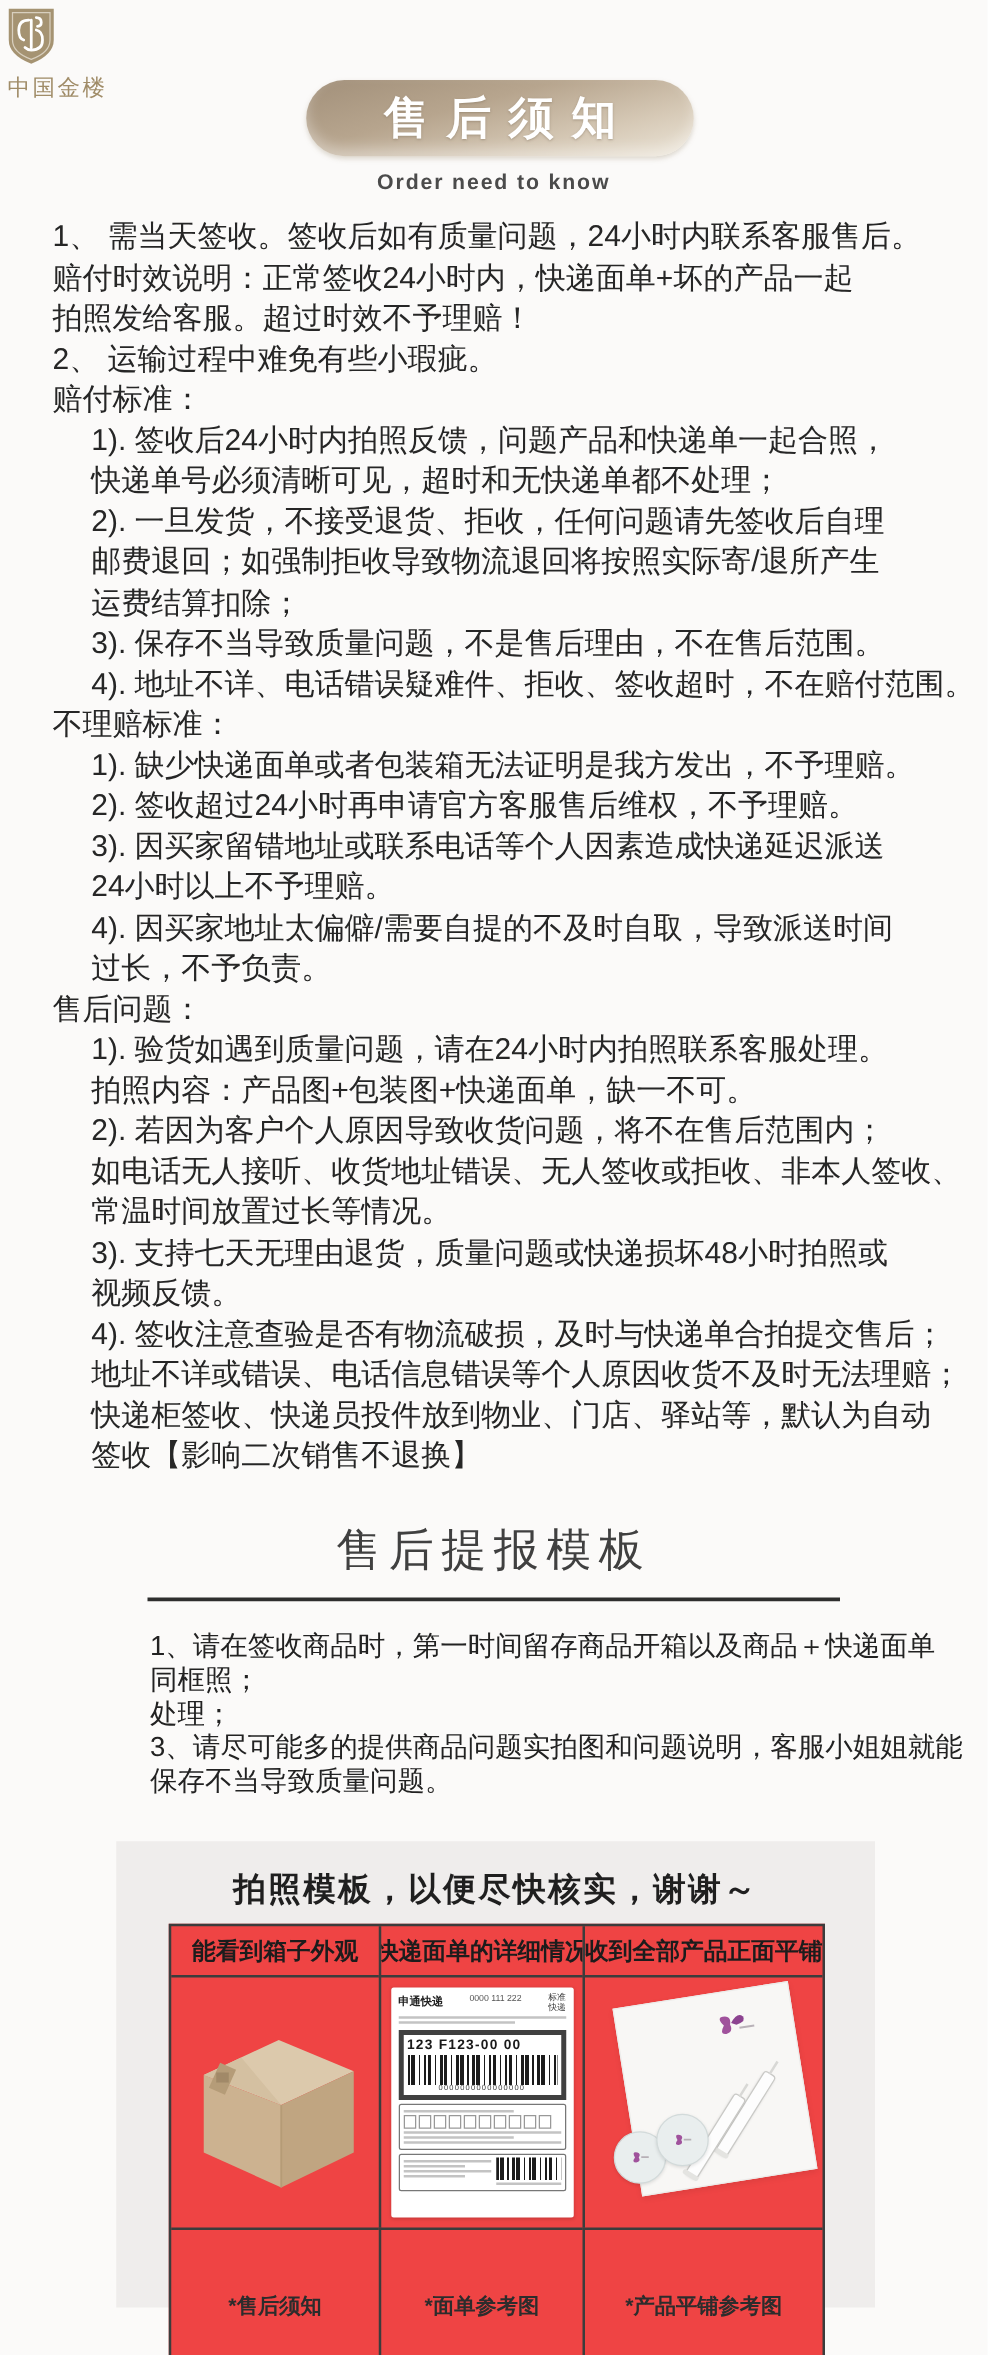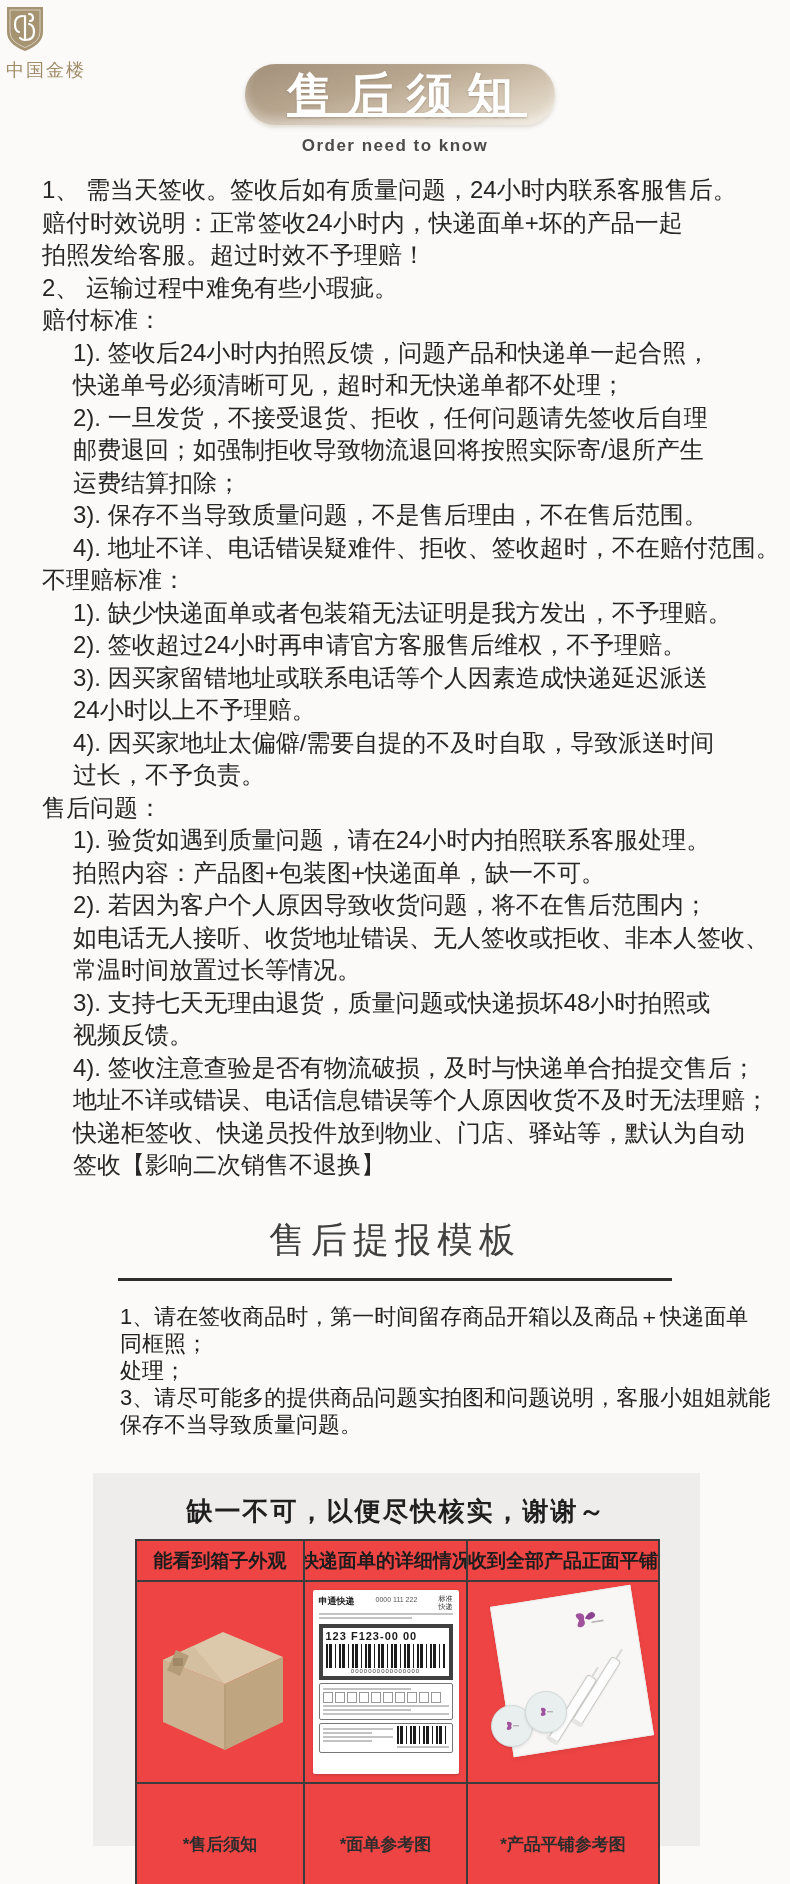--- a/index.html
+++ b/index.html
@@ -14,23 +14,22 @@
   .logo svg{display:block;}
   .logo-text{margin-top:6px;font-size:18px;letter-spacing:2px;color:#a08c68;padding-left:0px;}
   
   .banner{
     position:absolute;left:245px;top:64px;width:310px;height:61px;border-radius:31px;
     background:linear-gradient(165deg,#a2907a 0%,#b7a58e 38%,#d6c9b6 72%,#ece5d8 100%);
     box-shadow:0 2px 4px rgba(160,145,120,.35), inset 0 -6px 10px rgba(255,255,255,.35);
     display:flex;align-items:center;justify-content:center;
   }
   .banner-title{
-    color:#fff;font-size:46px;font-weight:bold;letter-spacing:14px;text-indent:14px;
+    color:#fff;font-size:36px;font-weight:bold;letter-spacing:14px;text-indent:14px;
     text-shadow:0 1px 2px rgba(120,105,85,.45);
-    text-decoration:underline;
   }
   .subtitle{
     position:absolute;left:0;top:136px;width:790px;text-align:center;
     font-size:17px;font-weight:600;color:#4b4b4b;letter-spacing:1.5px;
   }
   
   .notice{position:absolute;left:0;top:174px;width:790px;}
   .notice-line{
     font-size:24px;line-height:32.5px;height:32.5px;white-space:nowrap;color:#262626;
   }
@@ -207,21 +206,21 @@
 
 
       <div class="tpl-line">处理；</div>
 
       <div class="tpl-line">3、请尽可能多的提供商品问题实拍图和问题说明，客服小姐姐就能</div>
 
       <div class="tpl-line">保存不当导致质量问题。</div>
     </div>
 
   <div class="panel">
-    <div class="panel-title">缺一不可，以便尽快核实，谢谢～</div>
+    <div class="panel-title">拍照模板，以便尽快核实，谢谢～</div>
 
     <div class="ref-table">
 
       <div class="cell th">能看到箱子外观</div>
       <div class="cell th cb">快递面单的详细情况</div>
       <div class="cell th cb">收到全部产品正面平铺</div>
 
       <div class="cell rb boximg">
         <svg width="158" height="160" viewBox="0 0 158 160">
           <polygon points="22,58 82,30 142,55 84,82" fill="#dcc9ac"></polygon>

